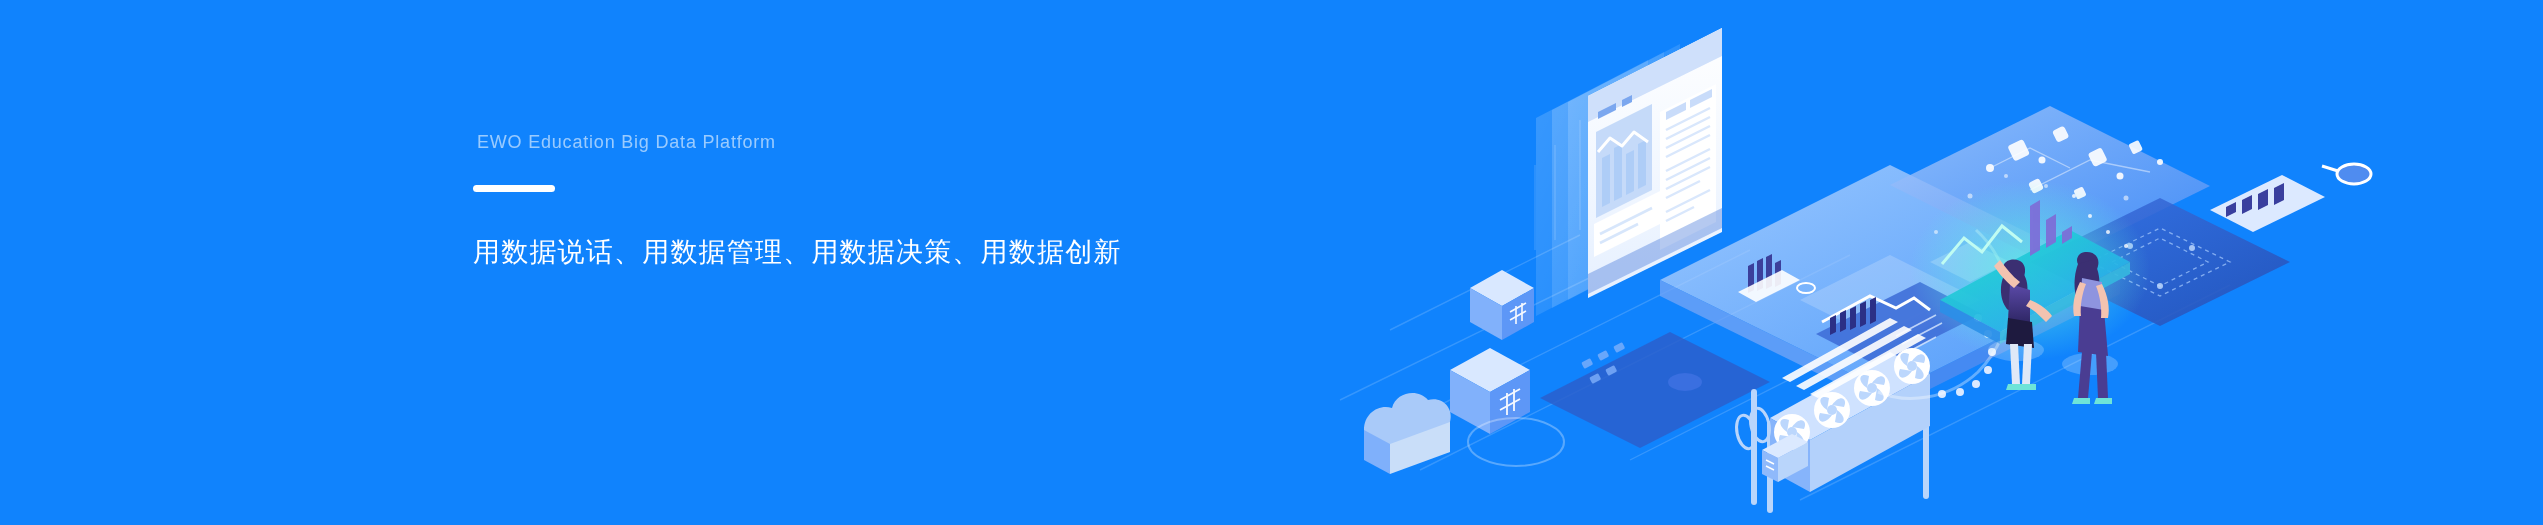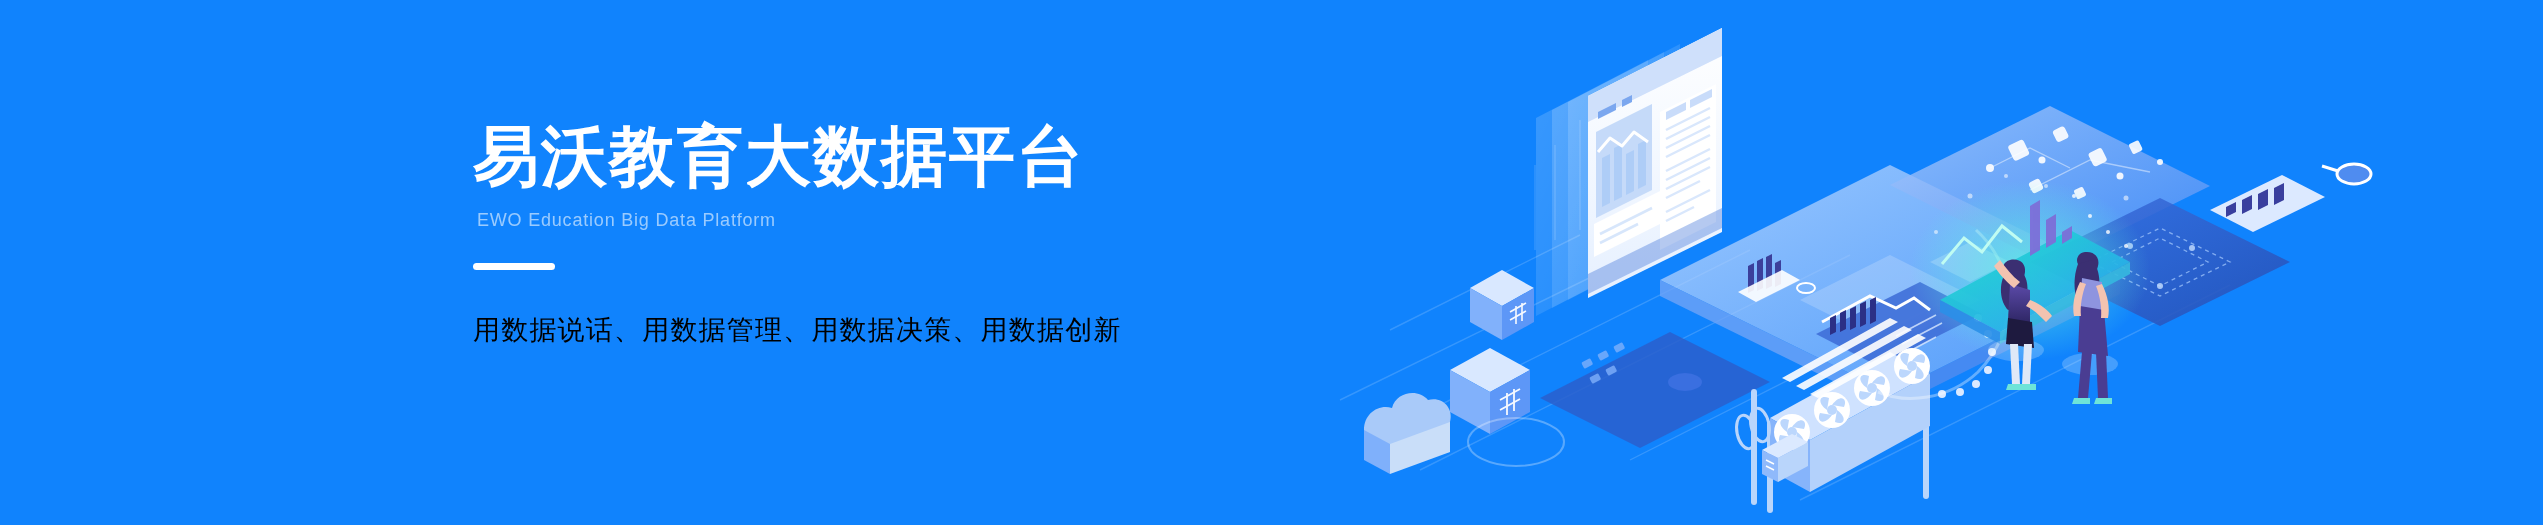--- a/index.html
+++ b/index.html
@@ -15,35 +15,34 @@
   .title{
     font-size:66px;line-height:1.18;color:#ffffff;font-weight:700;
     letter-spacing:2px;white-space:nowrap;margin:0;
   }
   .subtitle{
     margin:14px 0 0 4px;font-size:18px;letter-spacing:.8px;
     color:rgba(255,255,255,.58);white-space:nowrap;font-weight:400;
   }
   .rule{margin-top:32px;width:82px;height:7px;border-radius:4px;background:#ffffff;}
   .tagline{
-    margin:42px 0 0 0;font-size:27px;color:#000000;letter-spacing:1.2px;
+    margin:42px 0 0 0;font-size:27px;color:#ffffff;letter-spacing:1.2px;
     white-space:nowrap;font-weight:500;
   }
 
   
   .illus{position:absolute;left:1330px;top:0;width:1213px;height:525px;z-index:10;}
   .illus svg{display:block;width:100%;height:100%;}
 </style>
 </head>
 <body>
 
 <div class="banner">
 
   <div class="text-block">
-    <h1 class="title">易沃教育大数据平台</h1>
     <div class="subtitle">EWO Education Big Data Platform</div>
     <div class="rule"></div>
     <div class="tagline">用数据说话、用数据管理、用数据决策、用数据创新</div>
   </div>
 
   <div class="illus">
     <svg viewBox="0 0 1213 525" xmlns="http://www.w3.org/2000/svg">
       <defs>
         <linearGradient id="gSlab" x1="0" y1="0" x2="1" y2="1">
           <stop offset="0" stop-color="#cfe2ff" stop-opacity=".85"></stop>

